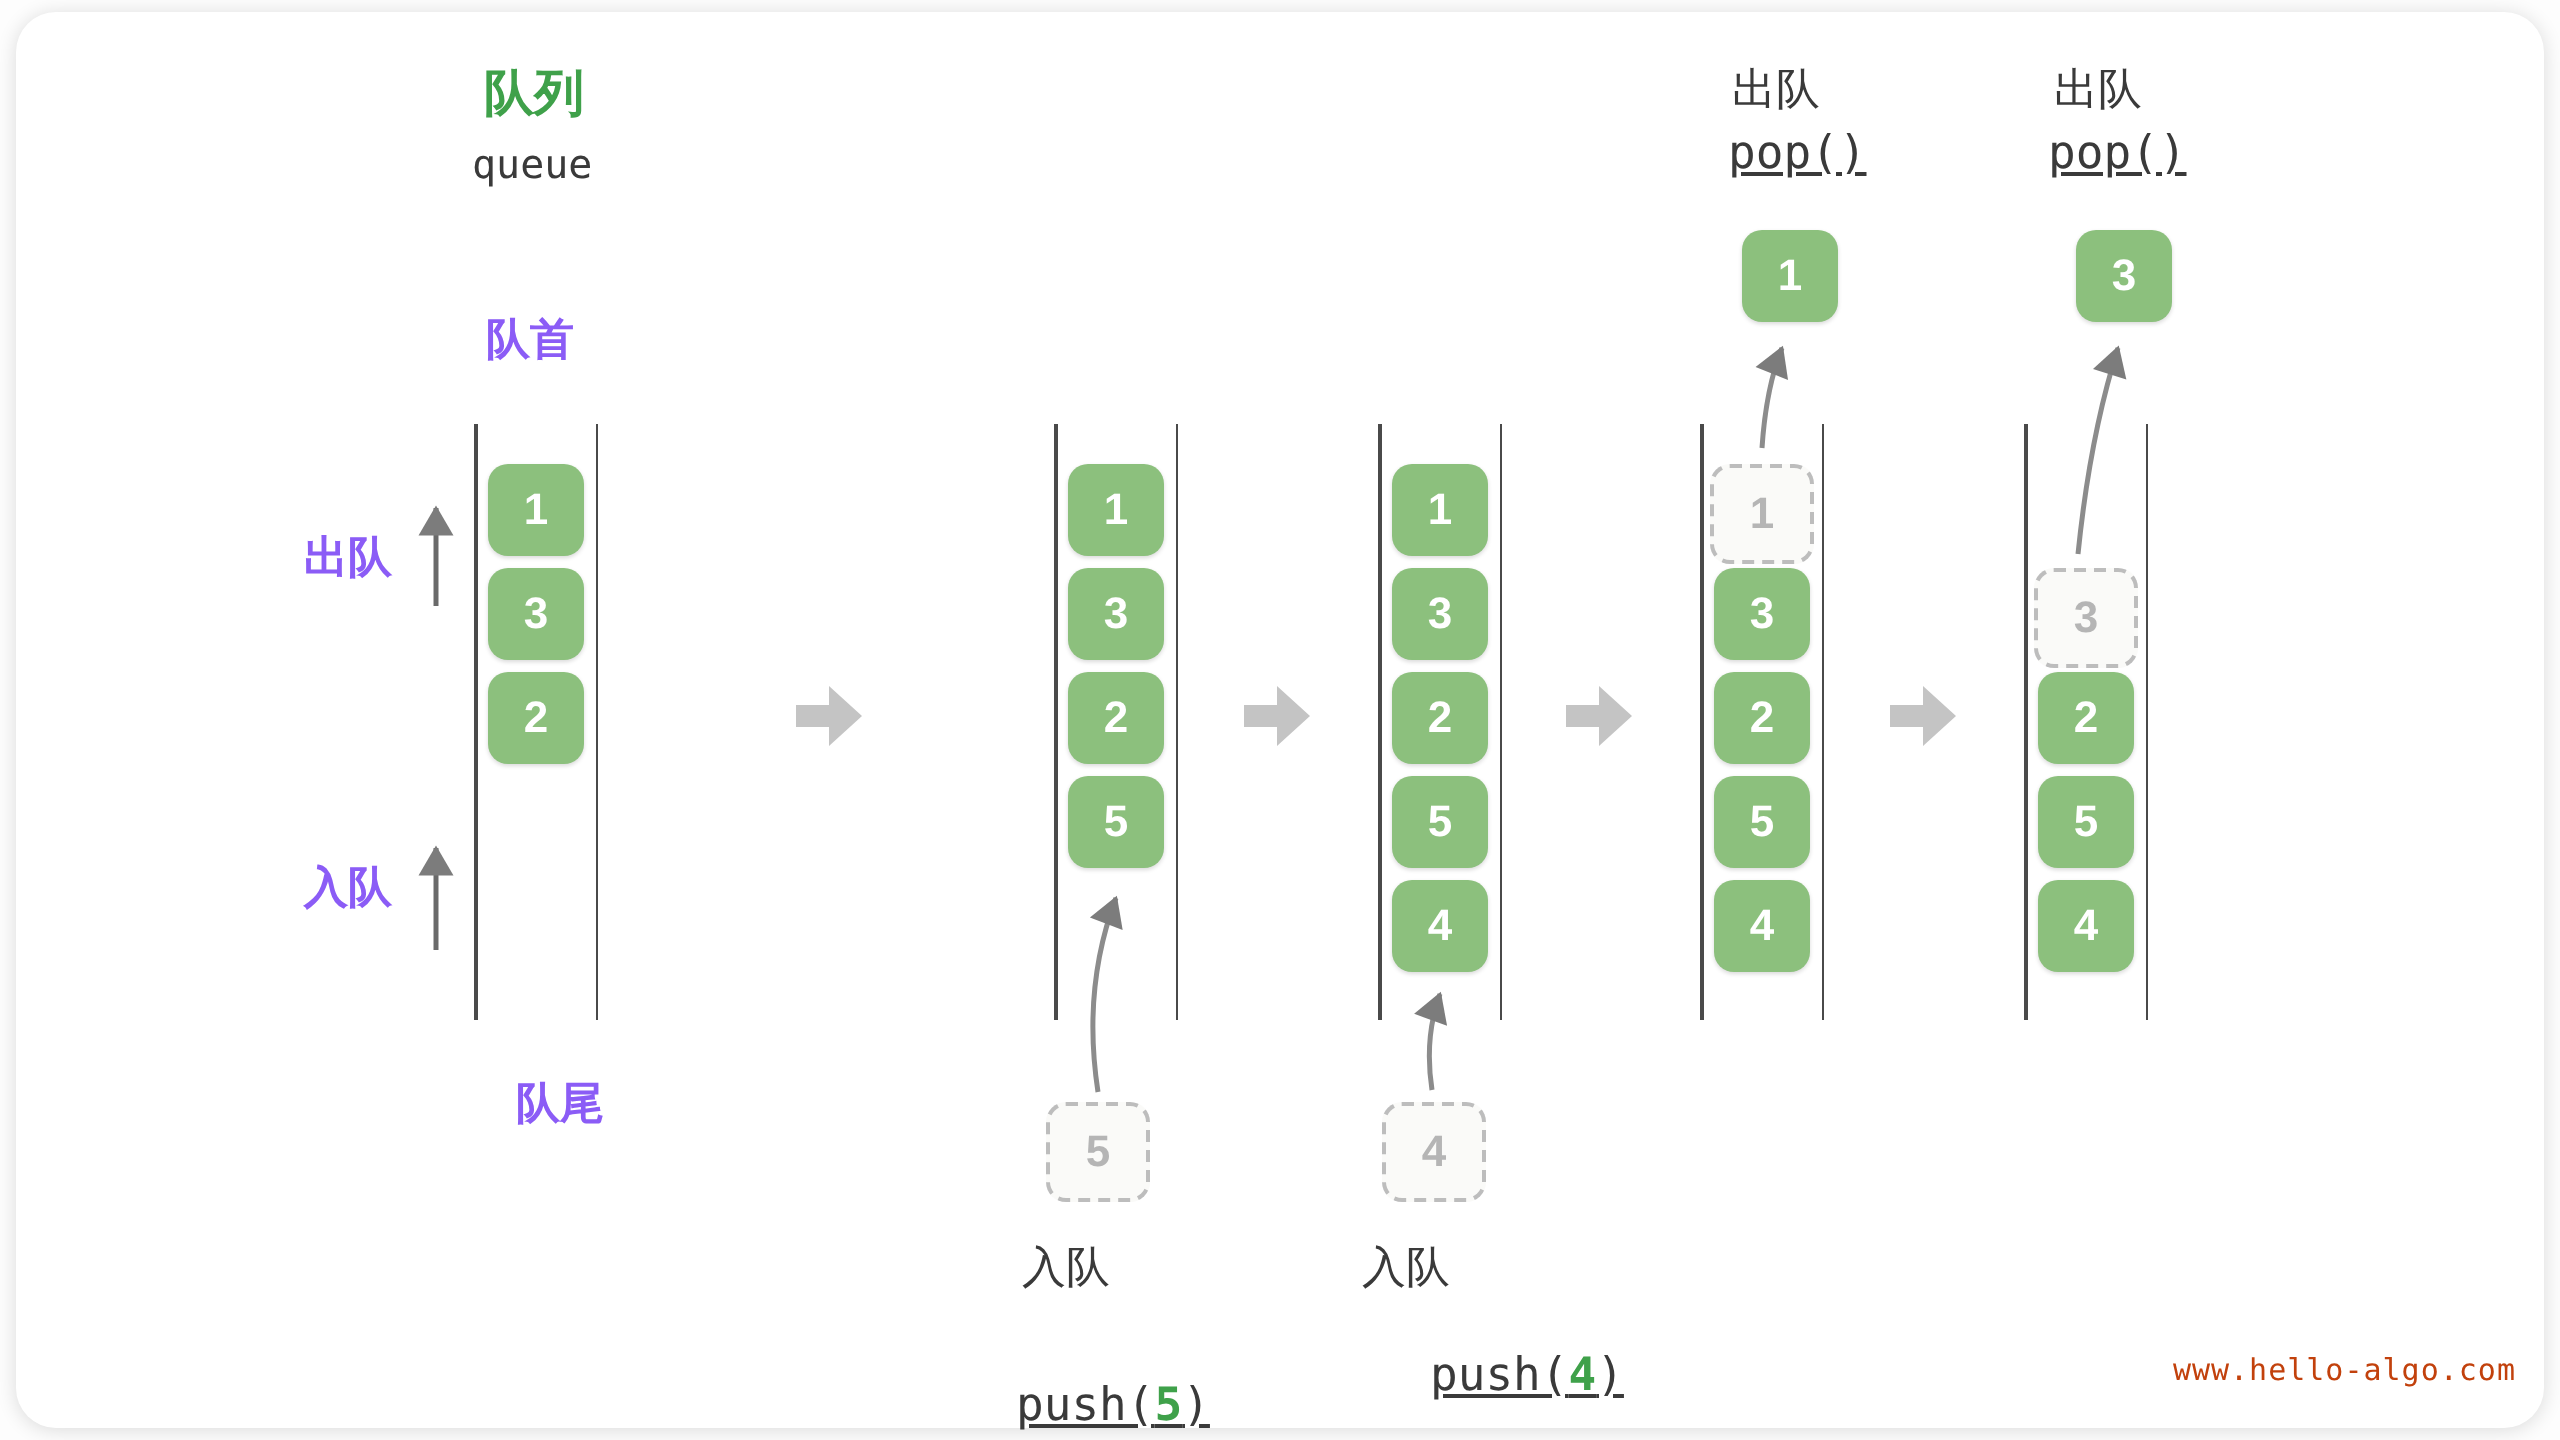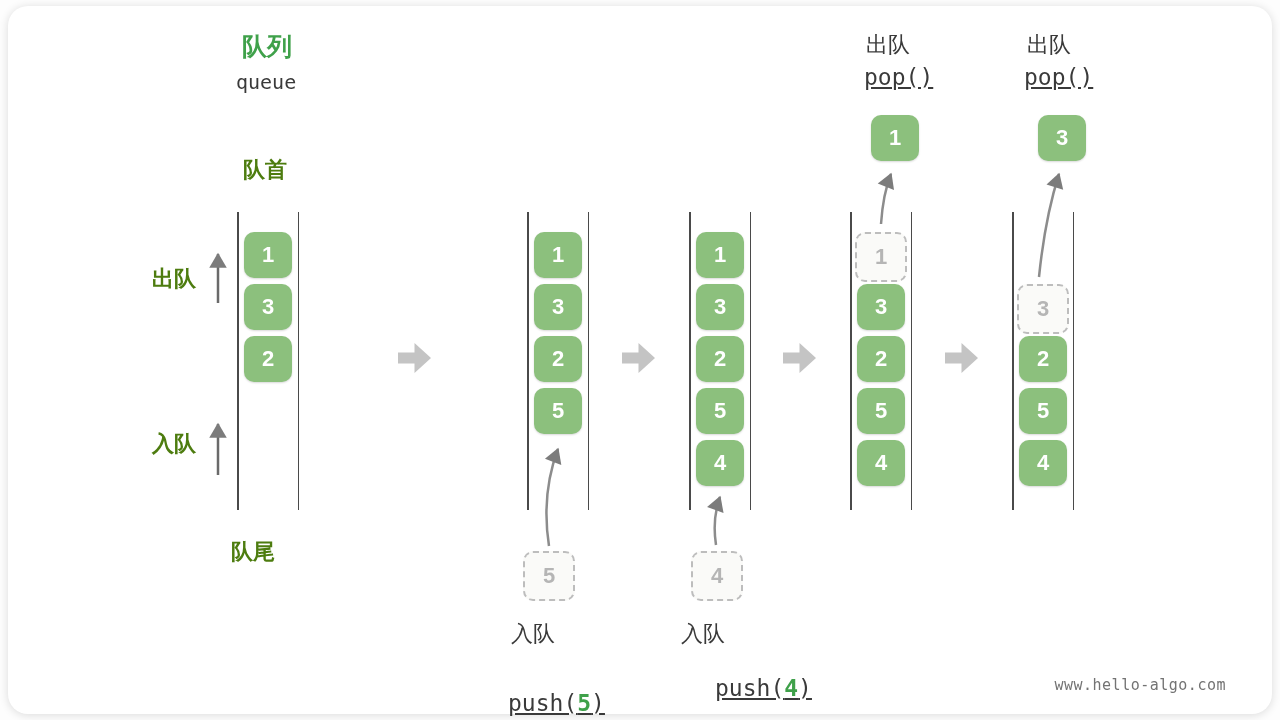--- a/index.html
+++ b/index.html
@@ -4,23 +4,23 @@
 <style>
   html,body{margin:0;padding:0;background:#fdfdfd;}
   .canvas{position:relative;width:1280px;height:720px;font-family:"Liberation Sans",sans-serif;color:#3a3a3a;overflow:hidden;}
   .card{position:absolute;left:8px;top:6px;right:8px;bottom:6px;background:#ffffff;border-radius:20px;box-shadow:0 1px 10px rgba(0,0,0,.14);}
   .abs{position:absolute;font-family:Liberation Serif, serif;}
   .mono{font-family:"DejaVu Sans Mono","Liberation Mono",monospace;}
 
   .title-zh{left:242px;top:30px;font-size:25px;font-weight:700;color:#3fa14a;}
   .title-en{left:236px;top:70px;font-size:20px;color:#3a3a3a;}
 
-  .lbl-bold{font-size:22px;font-weight:700;color:#4d7c0f;}
+  .lbl-bold{font-size:22px;font-weight:700;color:#8b5cf6;}
   .lbl-front{left:243px;top:155px;}
-  .lbl-rear{left:231px;top:537px;}
+  .lbl-rear{left:258px;top:537px;}
   .lbl-deq-side{left:152px;top:264px;}
   .lbl-enq-side{left:152px;top:429px;}
 
   .col{position:absolute;top:212px;width:62px;height:298px;}
   .rail{position:absolute;top:0;width:1.5px;height:298px;background:#4a4a4a;}
   .rail.l{left:0;}
   .rail.r{right:0;}
 
   .cell{position:absolute;left:7px;width:48px;height:46px;border-radius:10px;
         display:flex;align-items:center;justify-content:center;
@@ -32,21 +32,21 @@
   .free{position:absolute;width:48px;height:46px;border-radius:10px;
         display:flex;align-items:center;justify-content:center;
         font-size:22px;font-weight:700;}
   .free.solid{background:#8cc07d;color:#fff;box-shadow:0 1px 2px rgba(0,0,0,.15);}
   .free.ghost{background:#fafaf8;color:#b5b5b5;border:2px dashed #bdbdbd;}
 
   .op-name{font-size:22px;color:#3a3a3a;}
   .op-call{font-size:23px;color:#3a3a3a;text-decoration:underline;}
   .op-call .green{color:#3fa14a;font-weight:700;}
 
-  .watermark{right:54px;top:676px;font-size:15px;color:#737373;letter-spacing:.5px;}
+  .watermark{right:22px;top:676px;font-size:15px;color:#c2410c;letter-spacing:.5px;}
 
   svg.overlay{position:absolute;left:0;top:0;pointer-events:none;}
 </style>
 </head>
 <body>
 
 <div class="canvas">
   <div class="card"></div>
 
   <svg class="overlay" width="1280" height="720" viewBox="0 0 1280 720">

